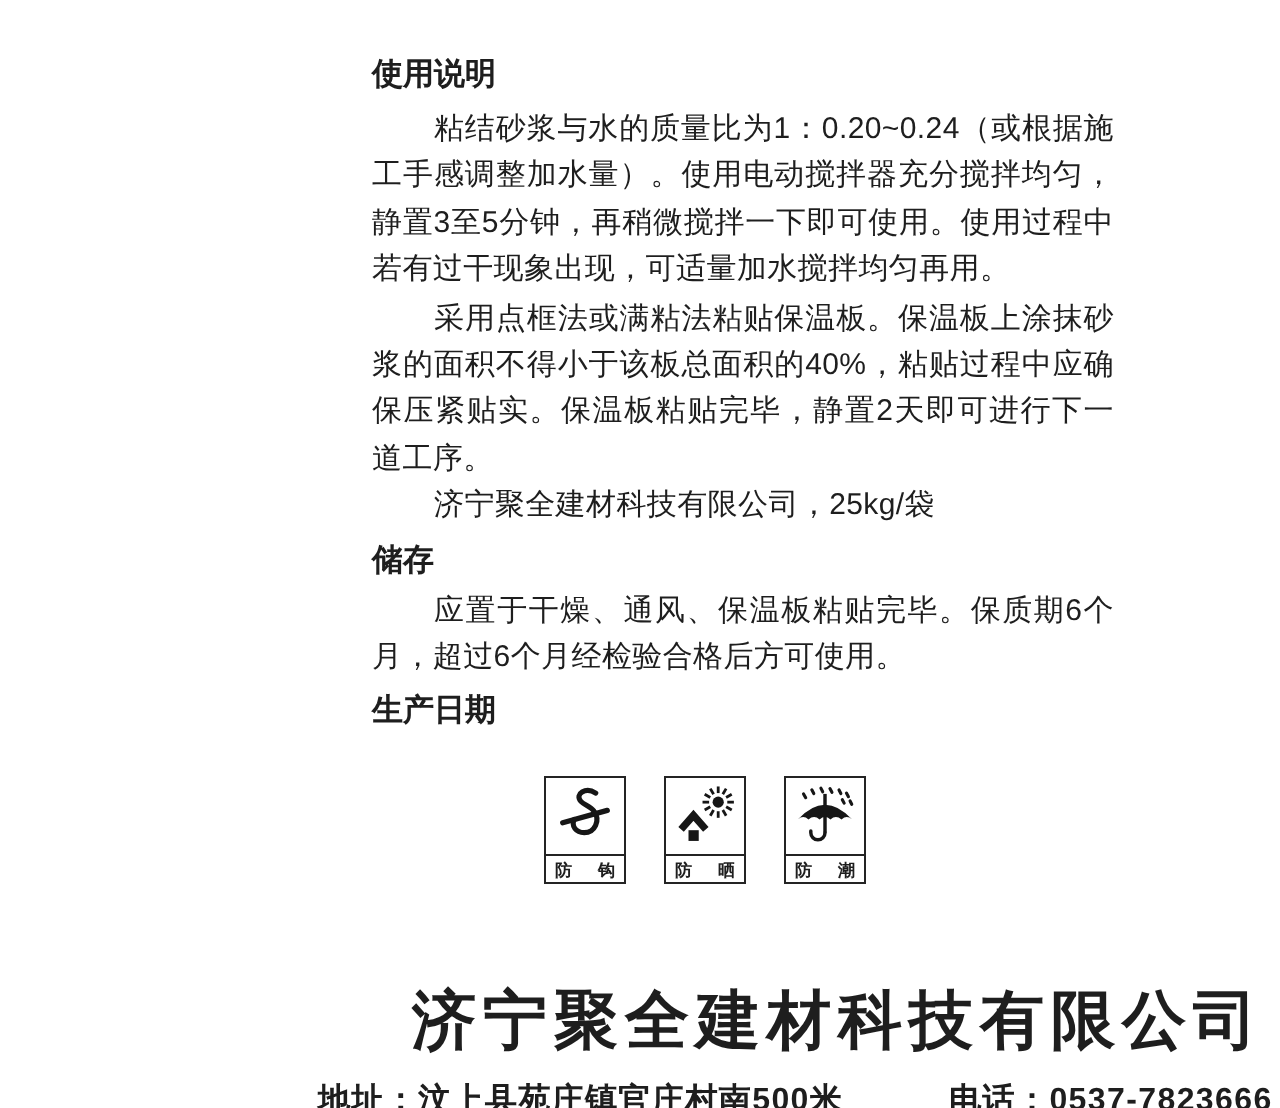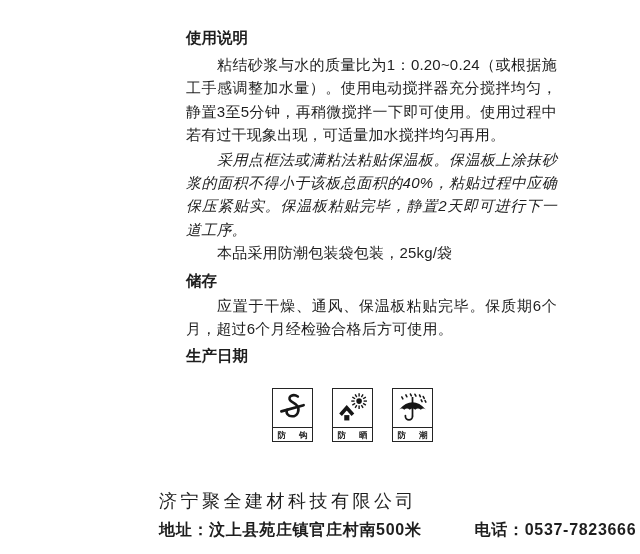--- a/index.html
+++ b/index.html
@@ -11,55 +11,55 @@
     position:relative;
     overflow:hidden;
   }
   .content { position:absolute; left:166px; top:27px; width:371px;margin-left:20px; }
   .sec-heading { font-size:15.5px; font-weight:700; line-height:22px; }
   .body-text {
     font-size:15px; line-height:23.4px;
     text-align:justify; text-indent:31px; letter-spacing:0.2px;
   }
   .h-usage { margin:0 0 4px; }
-  .p-usage-2 { margin-top:1px;font-style:italic; }
+  .p-usage-2 { margin-top:1px; }
   .h-pack { margin:8px 0 2px; }
   .h-store { margin:5px 0 2px; }
   .h-date { margin:5px 0 0; }
 
   .signs { display:flex; gap:19px; margin:21px 0 0 86px; }
   .sign-box {
     width:41px; height:54px; border:1.7px solid #242424;
     background:#fff; display:flex; flex-direction:column;
   }
   .sign-glyph { height:38px; display:flex; align-items:center; justify-content:center; }
   .sign-label {
     border-top:1.7px solid #242424; flex:1;
     display:flex; align-items:center; justify-content:space-between;
     padding:0 4.5px; font-size:8.5px; font-weight:700; line-height:1;
   }
 
   .footer { position:absolute; left:159px; top:489px; width:400px; }
-  .company { font-size:18px; font-weight:400; letter-spacing:3.5px; white-space:nowrap; }
+  .company { font-size:32px; font-weight:700; letter-spacing:3.5px; white-space:nowrap;margin-left:47px; }
   .contact { margin-top:7px; font-size:16px; font-weight:700; letter-spacing:0.7px; display:flex; white-space:nowrap;text-align:right; }
   .contact .phone { margin-left:13px;padding-left:40px; }
   .contact .mobile { margin-left:10px; }
 
   svg { display:block; }
 </style>
 </head>
 <body>
 
 <div class="content">
 
   <div class="sec-heading h-usage">使用说明</div>
   <p class="body-text">粘结砂浆与水的质量比为1：0.20~0.24（或根据施工手感调整加水量）。使用电动搅拌器充分搅拌均匀，静置3至5分钟，再稍微搅拌一下即可使用。使用过程中若有过干现象出现，可适量加水搅拌均匀再用。</p>
   <p class="body-text p-usage-2">采用点框法或满粘法粘贴保温板。保温板上涂抹砂浆的面积不得小于该板总面积的40%，粘贴过程中应确保压紧贴实。保温板粘贴完毕，静置2天即可进行下一道工序。</p>
 
-  <p class="body-text">本品采用防潮包装袋包装，25kg/袋</p>
+  <p class="body-text">济宁聚全建材科技有限公司，25kg/袋</p>
 
   <div class="sec-heading h-store">储存</div>
   <p class="body-text">应置于干燥、通风、保温板粘贴完毕。保质期6个月，超过6个月经检验合格后方可使用。</p>
 
   <div class="sec-heading h-date">生产日期</div>
 
   <div class="signs">
 
     <div class="sign-box">
       <div class="sign-glyph">

